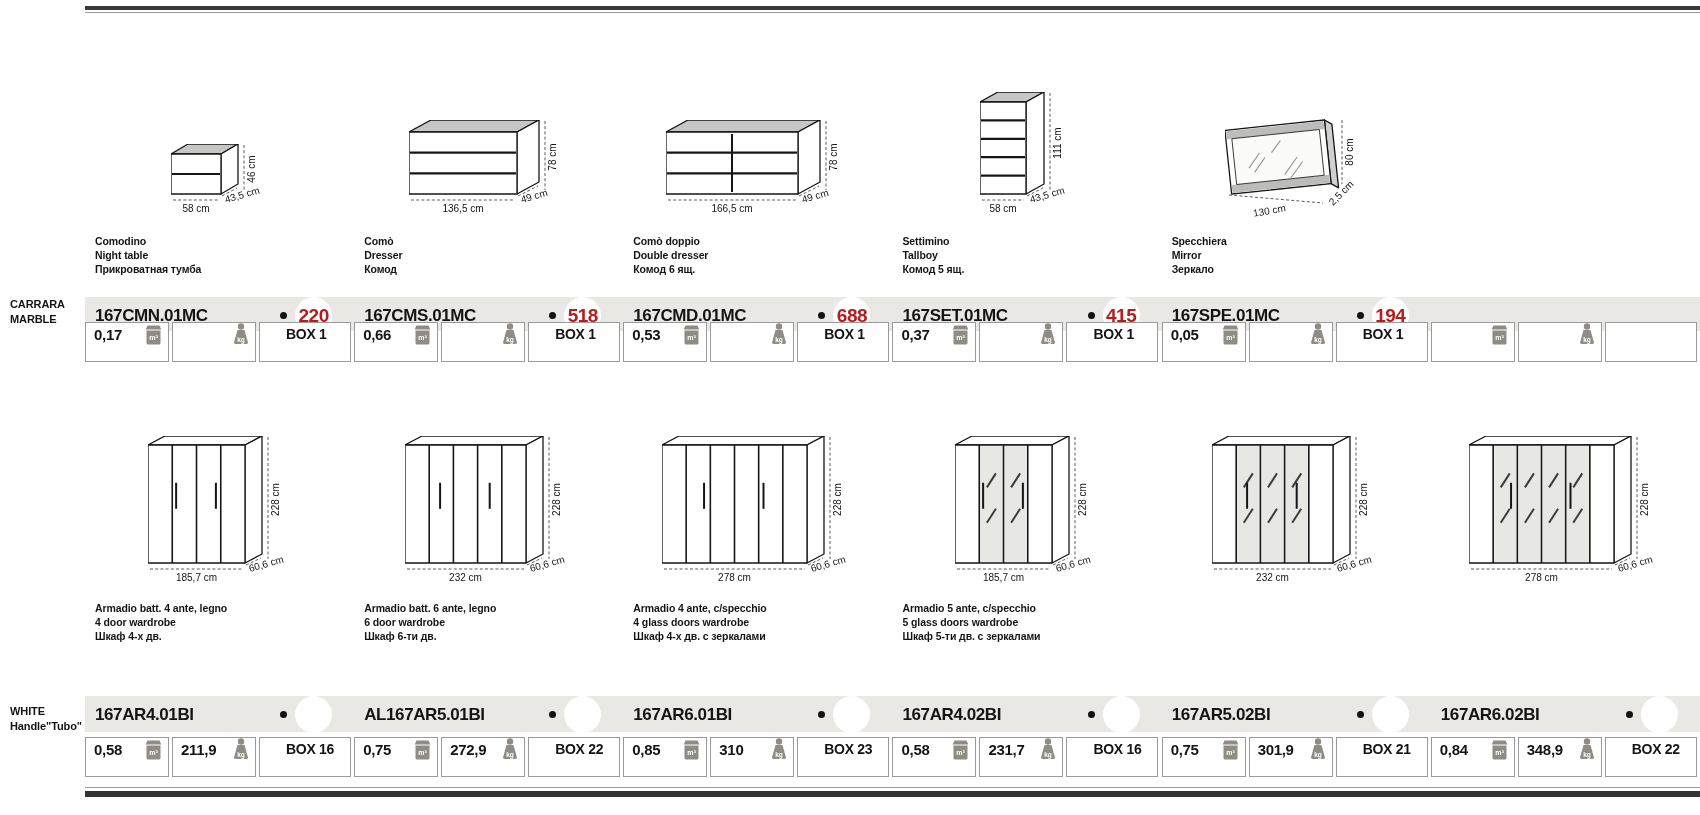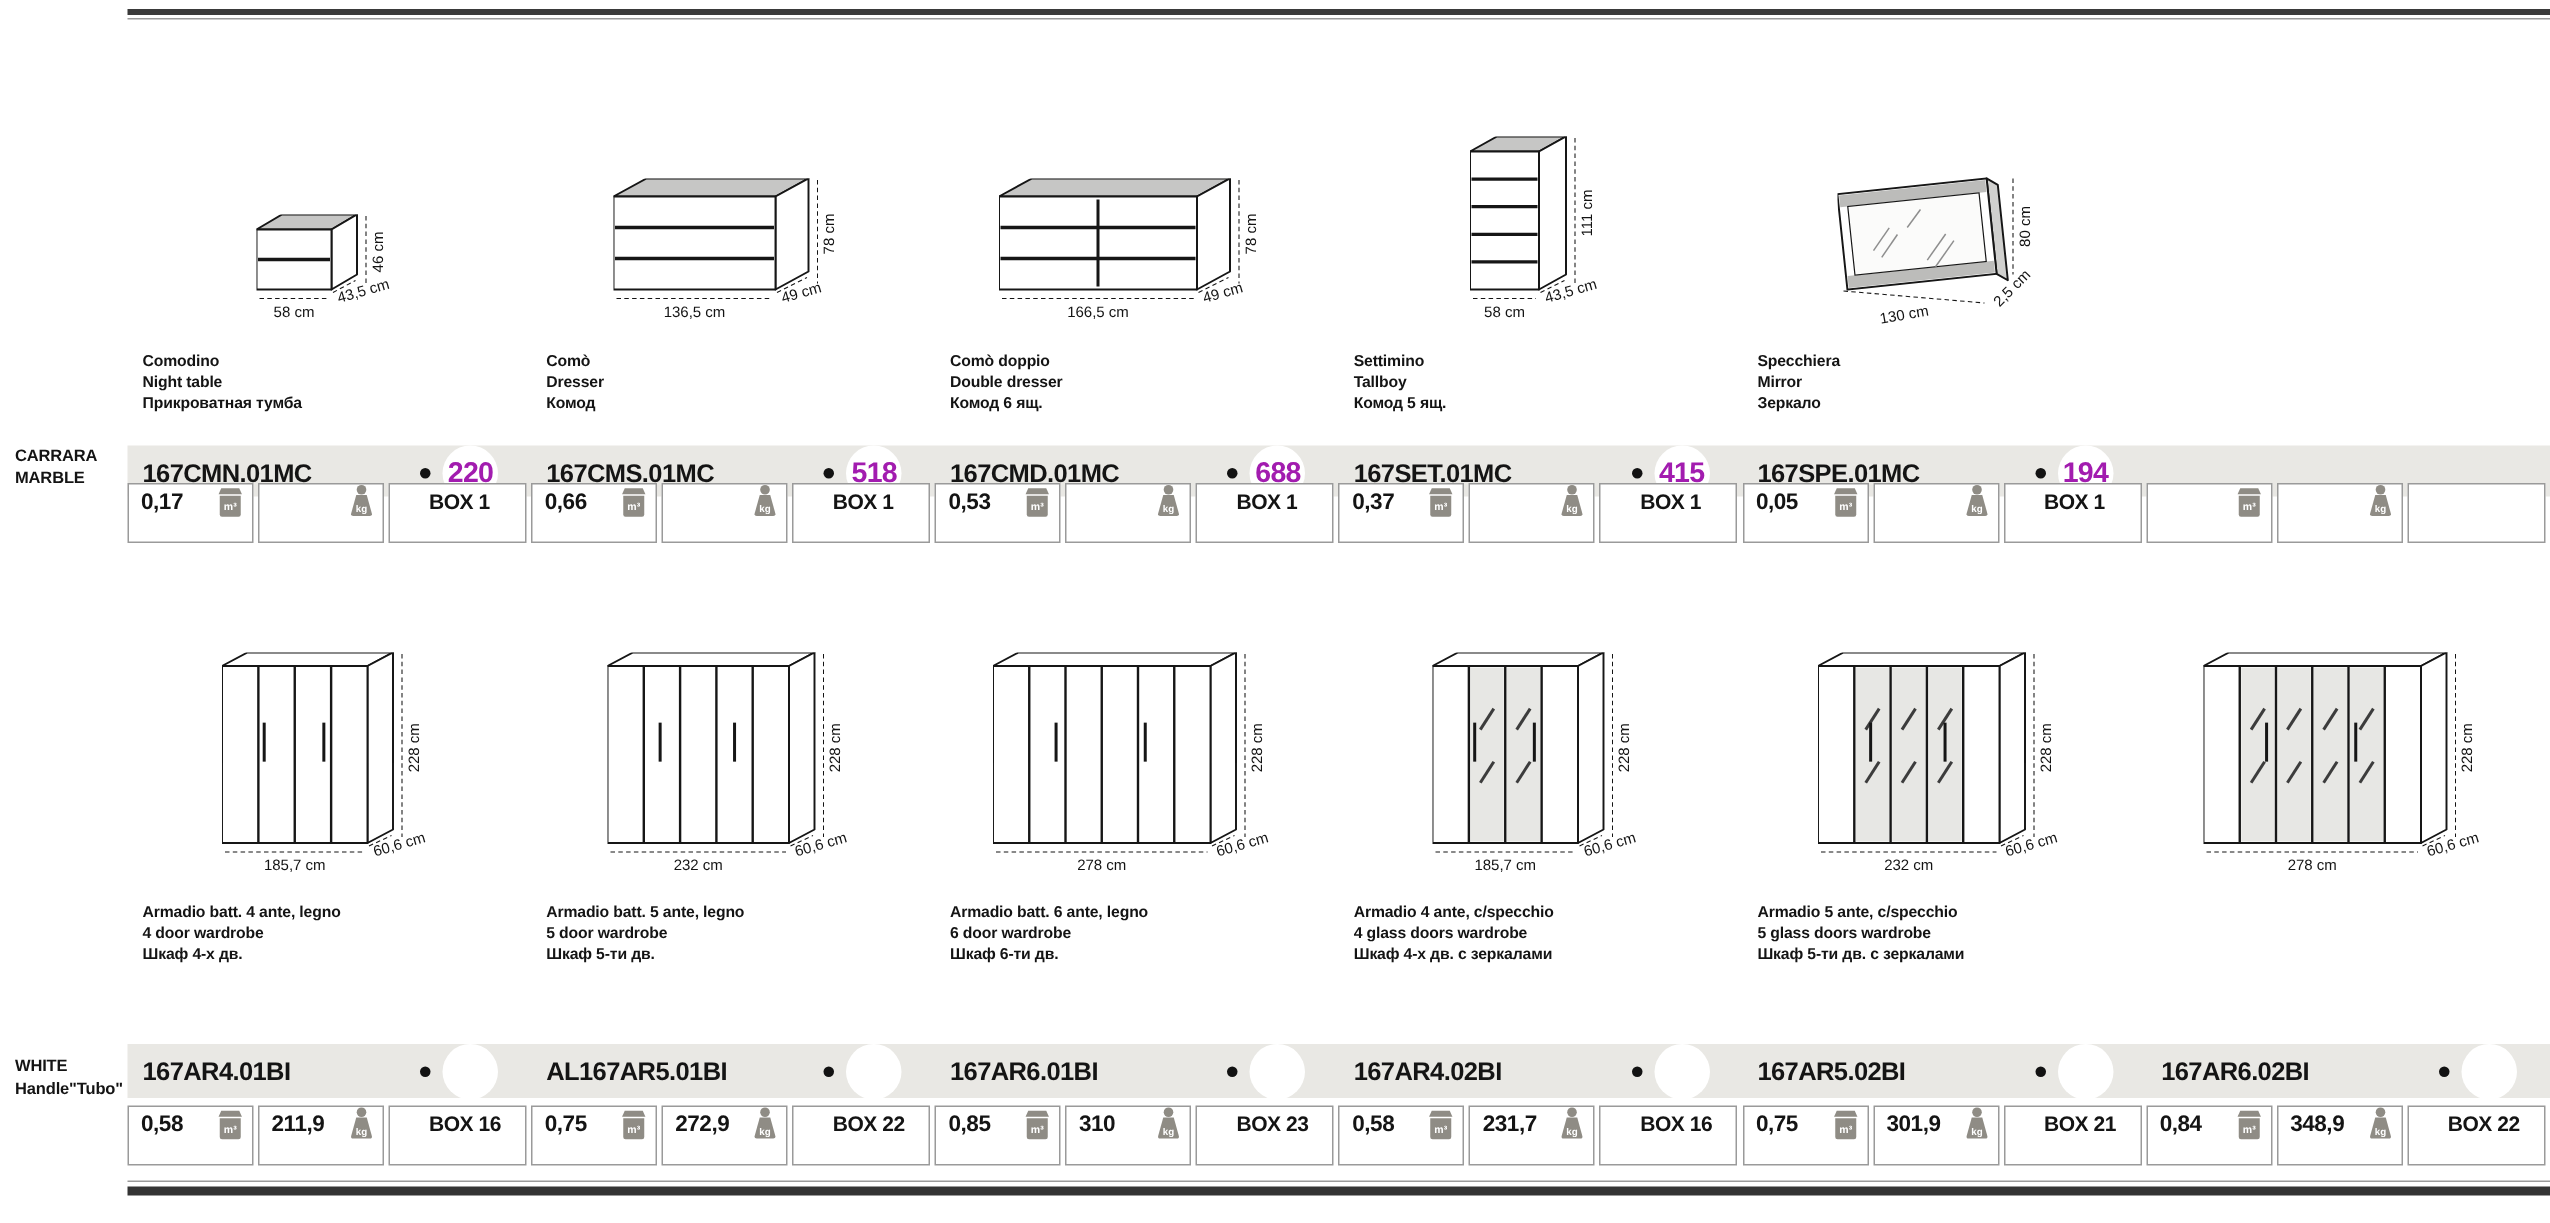--- a/index.html
+++ b/index.html
@@ -17,21 +17,21 @@
   .fig-cell{display:flex;align-items:flex-end;justify-content:center;padding-bottom:2px;}
   .desc-cell{padding:2px 8px 0 10px;font-weight:bold;font-size:10.5px;line-height:1.33;letter-spacing:-0.1px;}
 
   .code-band{position:absolute;left:85px;width:1615px;background:#e9e8e4;display:grid;grid-template-columns:repeat(6,269.16px);}
   .code-cell{display:flex;align-items:center;padding-left:10px;overflow:visible;}
   .code-text{font-size:17px;font-weight:bold;letter-spacing:-0.4px;white-space:nowrap;}
   .price-cluster{margin-left:auto;margin-right:22px;display:flex;align-items:center;gap:8px;}
   .bullet-dot{width:7px;height:7px;border-radius:50%;background:#121212;flex:none;}
   .price-circle{width:37px;height:37px;border-radius:50%;background:#ffffff;flex:none;
     display:flex;align-items:center;justify-content:center;
-    font-size:19px;font-weight:bold;color:#a21caf;letter-spacing:-0.5px;}
+    font-size:19px;font-weight:bold;color:#b91c1c;letter-spacing:-0.5px;}
 
   .spec-row{position:absolute;left:85px;width:1615px;display:grid;grid-template-columns:repeat(6,269.16px);}
   .spec-group{display:grid;grid-template-columns:84px 84px 92px;gap:3px;}
   .spec-cell{border:1px solid #9a9a9a;background:#fff;display:flex;align-items:center;padding:0 5px 16px 8px;}
   .spec-val{font-size:15px;font-weight:bold;letter-spacing:-0.3px;white-space:nowrap;}
   .spec-box{font-size:14px;font-weight:bold;letter-spacing:-0.3px;white-space:nowrap;margin-left:18px;}
   .icon-right{margin-left:auto;flex:none;display:flex;}
 
   .side-label{position:absolute;left:10px;width:74px;font-weight:bold;font-size:11px;line-height:1.35;letter-spacing:-0.1px;}
   svg text{font-family:"Liberation Sans", sans-serif;}
@@ -510,25 +510,20 @@
           </svg></div>
       </div>
     </div>
     <div class="grid-row" style="top: 600px;">
       <div class="desc-cell">
         <div>Armadio batt. 4 ante, legno</div>
         <div>4 door wardrobe</div>
         <div>Шкаф 4-х дв.</div>
       </div>
       <div class="desc-cell">
-        <div>Armadio batt. 5 ante, legno</div>
-        <div>5 door wardrobe</div>
-        <div>Шкаф 5-ти дв.</div>
-      </div>
-      <div class="desc-cell">
         <div>Armadio batt. 6 ante, legno</div>
         <div>6 door wardrobe</div>
         <div>Шкаф 6-ти дв.</div>
       </div>
       <div class="desc-cell">
         <div>Armadio 4 ante, c/specchio</div>
         <div>4 glass doors wardrobe</div>
         <div>Шкаф 4-х дв. с зеркалами</div>
       </div>
       <div class="desc-cell">

